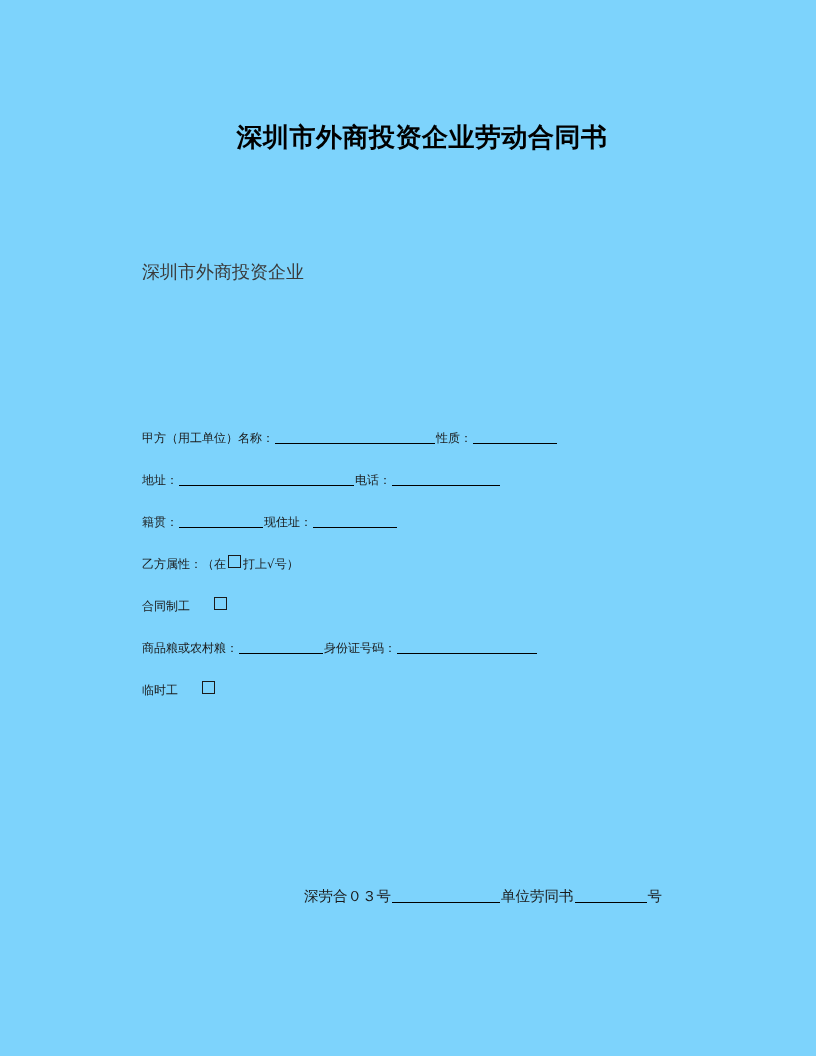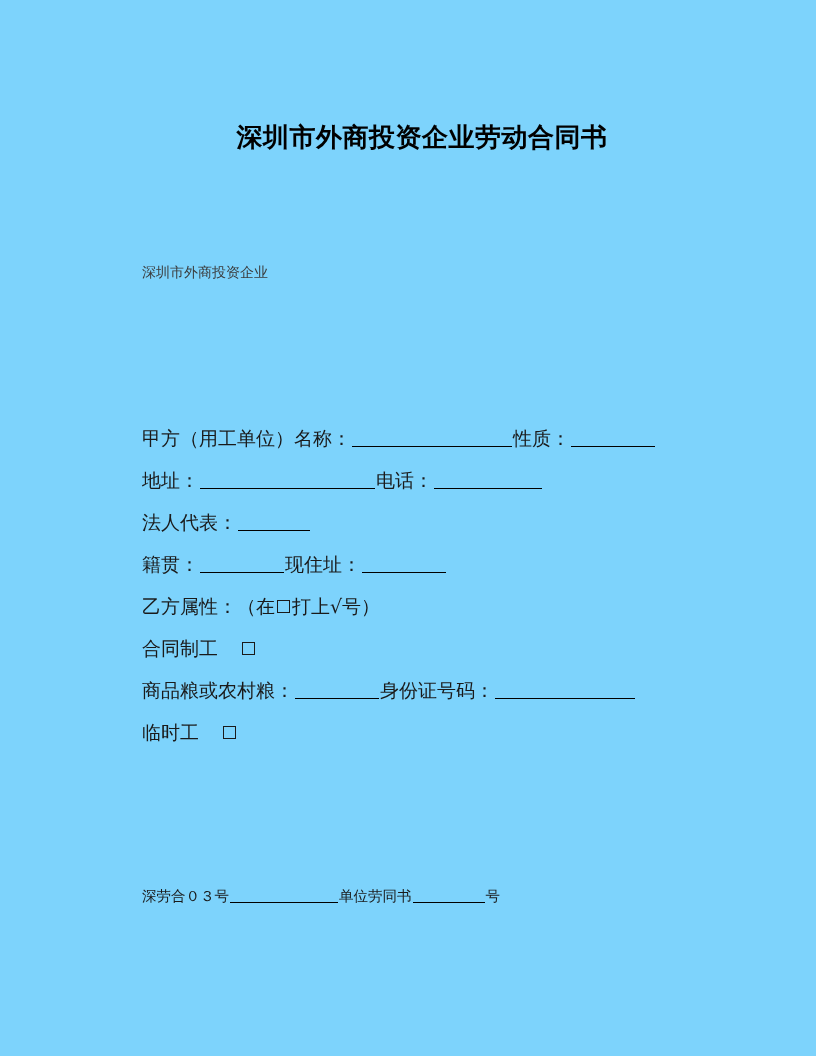--- a/index.html
+++ b/index.html
@@ -40,21 +40,21 @@
     color: #000000;
     text-align: center;
     white-space: nowrap;
   }
 
   
   .org-line {
     position: absolute;
     left: 142px;
     top: 261px;
-    font-size: 14px;
+    font-size: 18px;
     line-height: 22px;
     color: #3a3a3a;
     white-space: nowrap;
   }
 
   
   .sub-heading {
     position: absolute;
     left: 142px;
     top: 340px;
@@ -68,21 +68,21 @@
 
   
   .form-block {
     position: absolute;
     left: 142px;
     top: 427px;
     width: 620px;
   }
   .form-row {
     height: 42px;
-    font-size: 19px;
+    font-size: 12px;
     line-height: 22px;
     color: #1a1a1a;
     white-space: nowrap;
     display: block;
   }
   .lbl {
     display: inline;
     color: #1a1a1a;
   }
   .blank {
@@ -109,42 +109,41 @@
     background: transparent;
   }
   .gap-md { display: inline-block; width: 22px; }
 
   
   .footer-line {
     position: absolute;
     left: 142px;
     top: 885px;
     width: 520px;
-    text-align: left;
+    text-align: right;
     font-size: 14.5px;
     line-height: 22px;
     color: #1a1a1a;
     white-space: nowrap;
   }
   .footer-inner { display: inline-block; }
 </style>
 </head>
 <body>
 
 <div class="page">
 
   <h1 class="doc-title">深圳市外商投资企业劳动合同书</h1>
 
   <div class="org-line">深圳市外商投资企业</div>
 
 
   <div class="form-block">
       <div class="form-row"><span class="lbl">甲方（用工单位）名称：</span><span class="blank w-xxl"></span><span class="lbl">性质：</span><span class="blank w-md"></span></div>
       <div class="form-row"><span class="lbl">地址：</span><span class="blank w-3xl"></span><span class="lbl">电话：</span><span class="blank w-lg"></span></div>
-      <div class="form-row"><span class="lbl">法人代表：</span><span class="blank w-sm"></span></div>
       <div class="form-row"><span class="lbl">籍贯：</span><span class="blank w-md"></span><span class="lbl">现住址：</span><span class="blank w-md"></span></div>
       <div class="form-row"><span class="lbl">乙方属性：（在</span><span class="cbox"></span><span class="lbl">打上√号）</span></div>
       <div class="form-row"><span class="lbl">合同制工</span><span class="gap-md"></span><span class="cbox"></span></div>
       <div class="form-row"><span class="lbl">商品粮或农村粮：</span><span class="blank w-md"></span><span class="lbl">身份证号码：</span><span class="blank w-xl"></span></div>
       <div class="form-row"><span class="lbl">临时工</span><span class="gap-md"></span><span class="cbox"></span></div>
     </div>
 
   <div class="footer-line">
     <span class="footer-inner"><span class="lbl">深劳合０３号</span><span class="blank w-lg"></span><span class="lbl">单位劳同书</span><span class="blank w-sm"></span><span class="lbl">号</span></span>
   </div>

